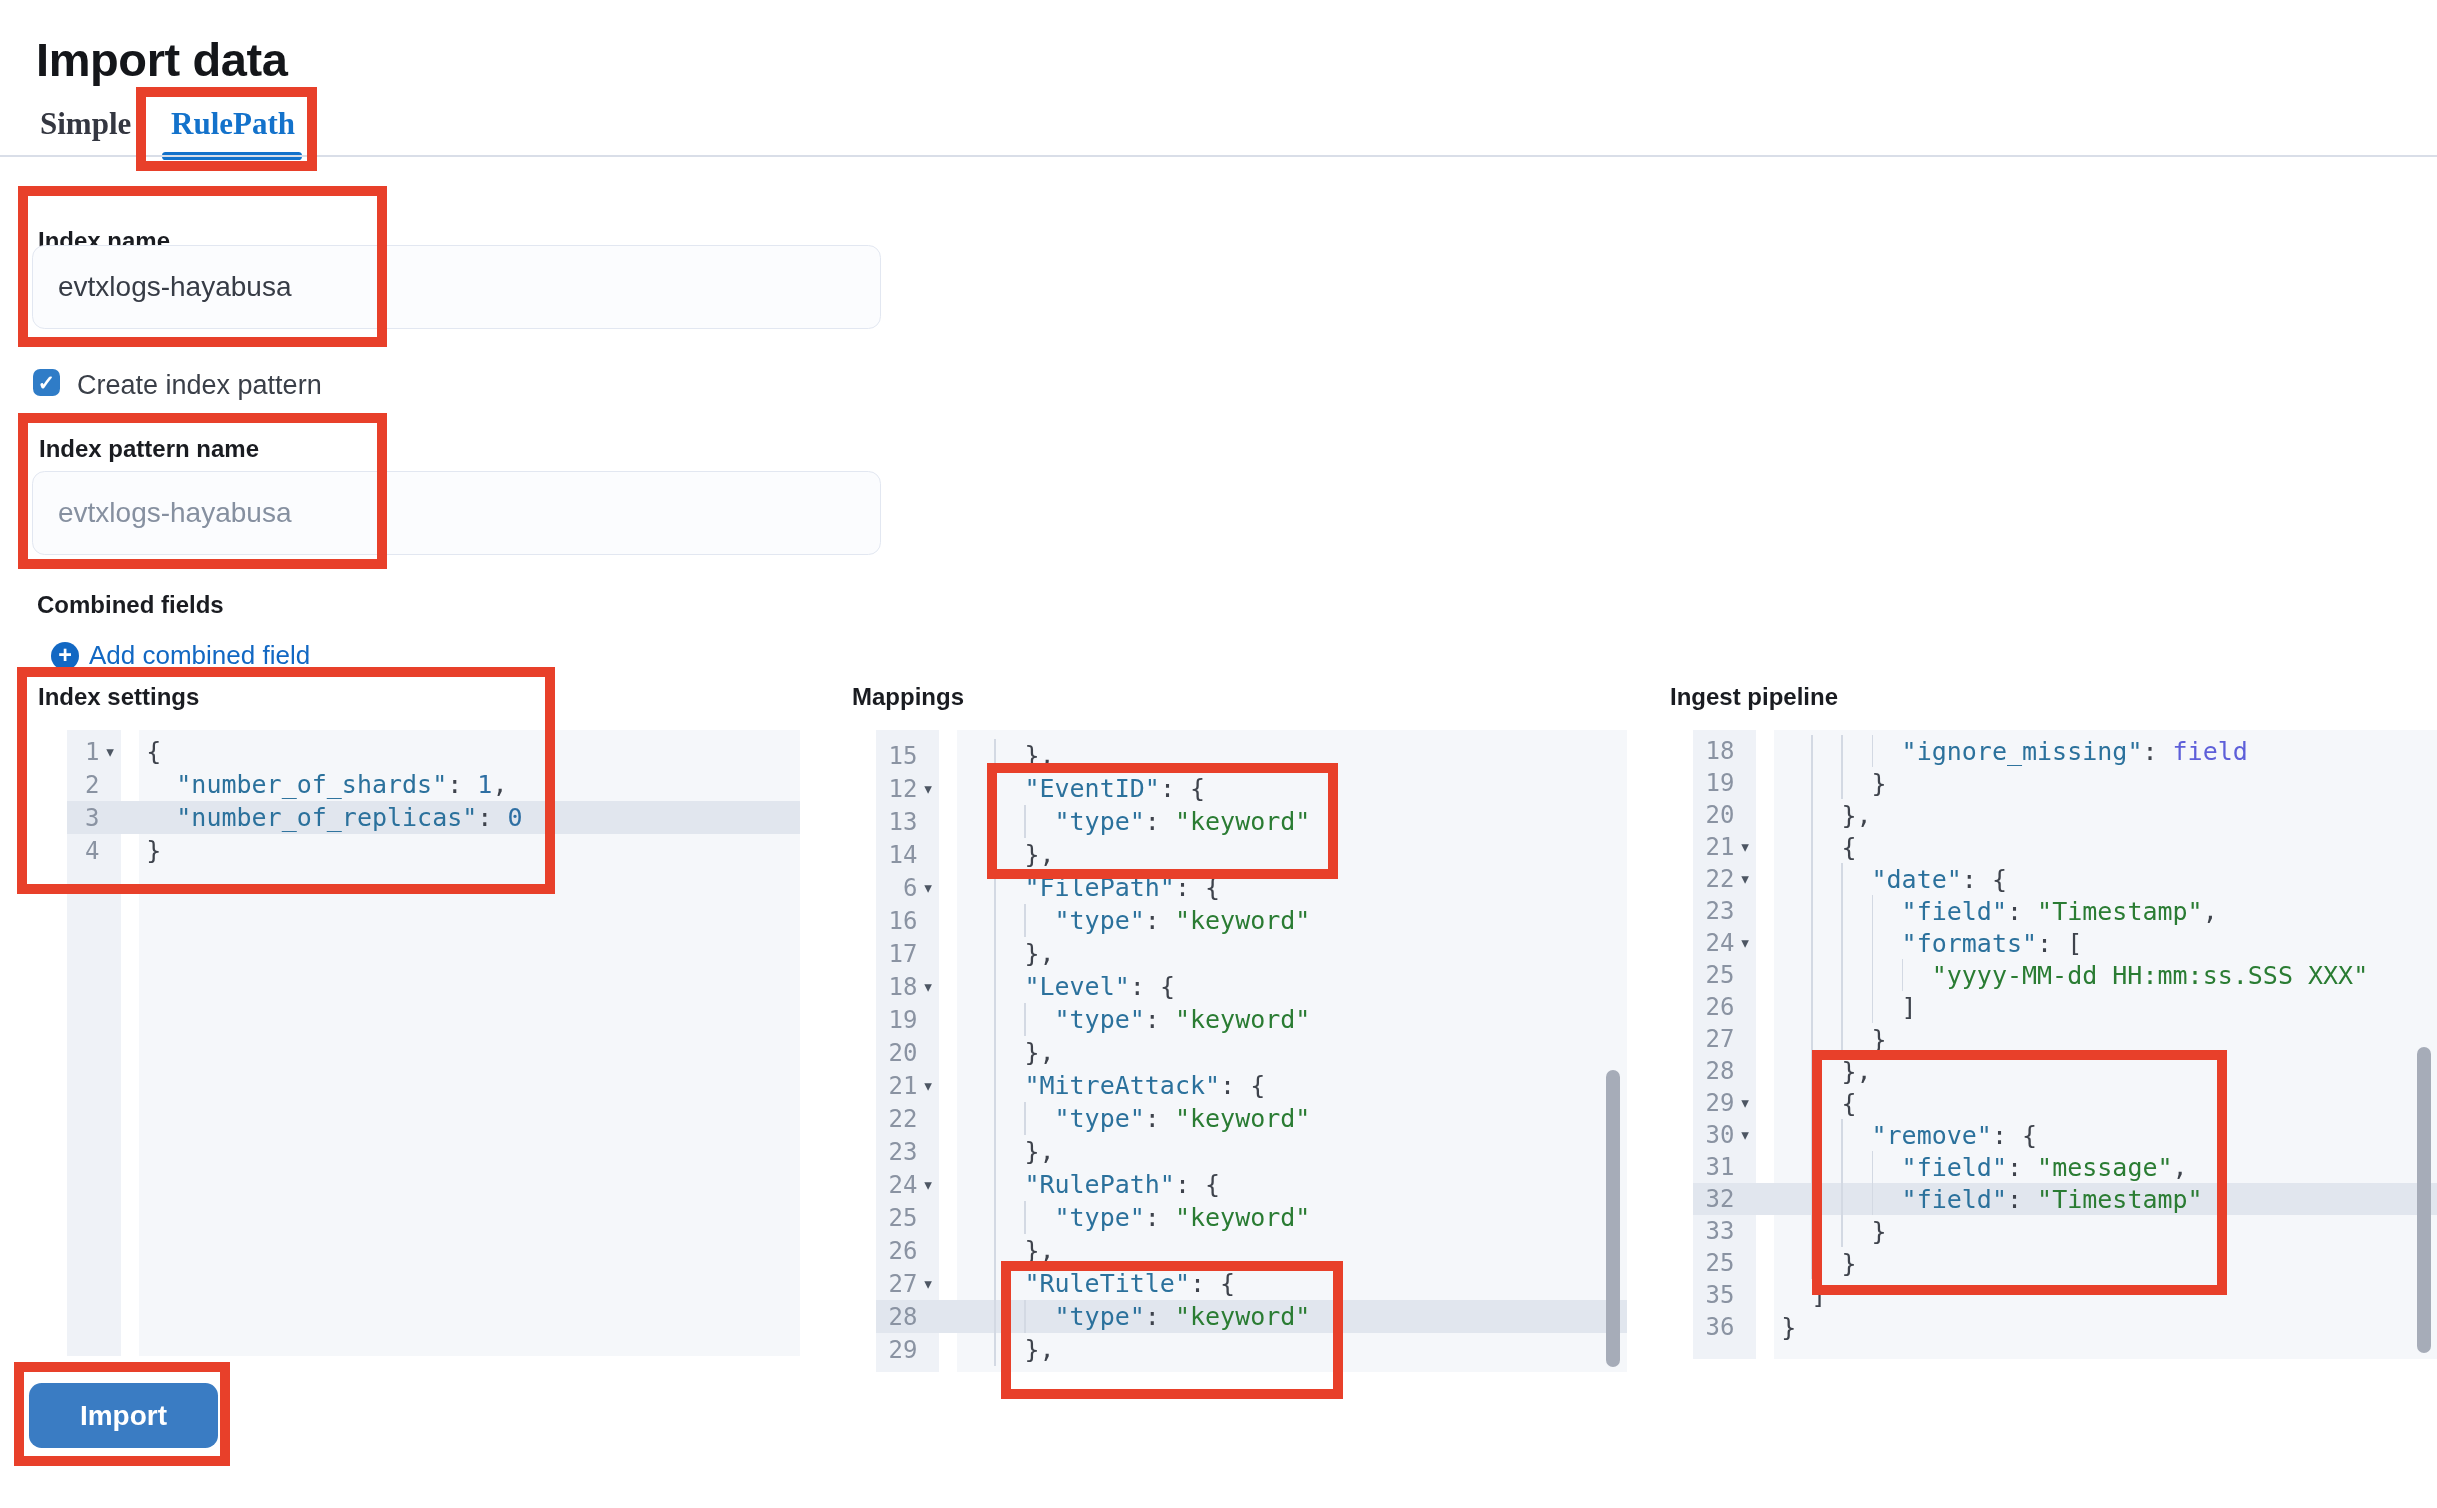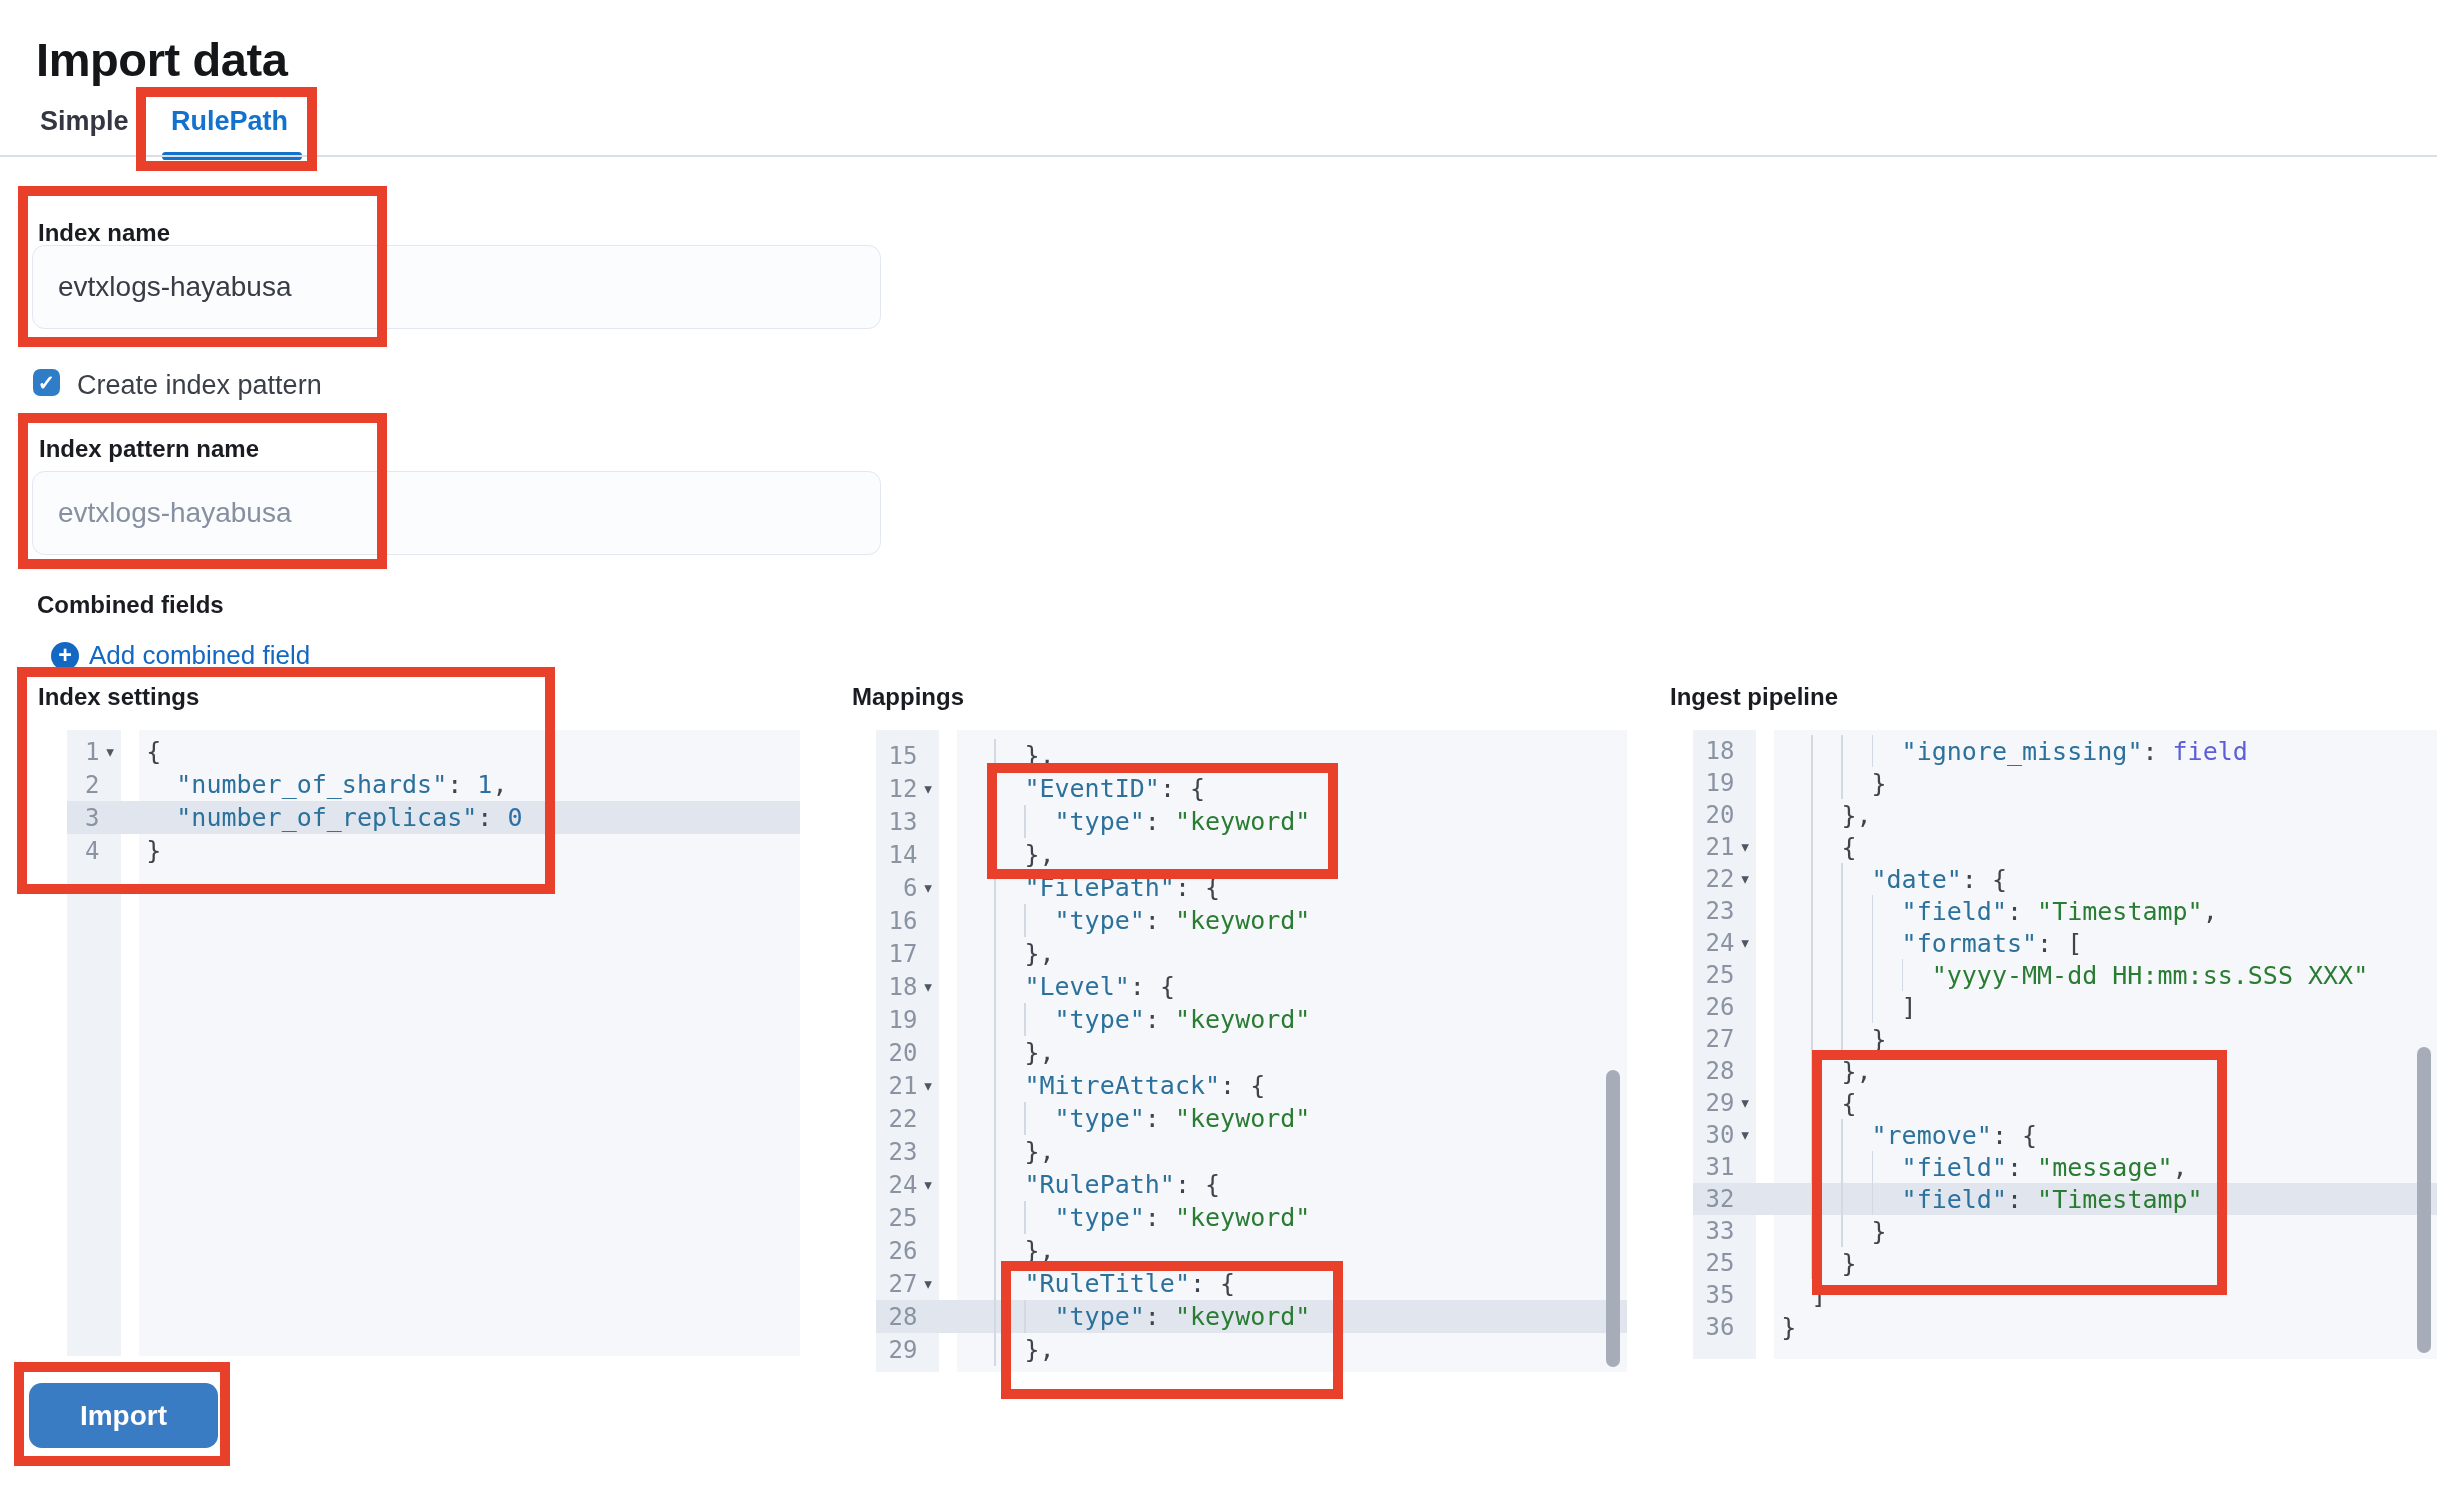--- a/index.html
+++ b/index.html
@@ -2,21 +2,21 @@
 <html style="--annotation-red: #e8402a; --tab-blue: #1372cb; --link-blue: #1268c3; --button-blue: #3a7cc3; --checkbox-blue: #2f7cc7; --code-key: #2b719c; --code-string: #2a7c33; --code-number: #2e6fa3; --code-boolean: #5d5fd9; --code-punctuation: #3e434c;font-size:14.4px"><head>
 <meta charset="utf-8">
 <style>
   html,body{margin:0;padding:0;background:#fff;}
   .page{position:relative;width:2438px;height:1508px;background:#ffffff;
         font-family:"Liberation Sans",sans-serif;overflow:hidden;}
   .abs{position:absolute;}
 
   
   .title{left:36px;top:32px;font-size:47px;font-weight:700;color:#14161a;letter-spacing:-0.4px;}
-  .tab{top:106px;font-size:27px;font-weight:700;cursor:pointer;}
+  .tab{top:106px;font-size:31px;font-weight:700;cursor:pointer;font-family:Liberation Serif, serif;}
   .tab-simple{left:40px;color:#343741;}
   .tab-advanced{left:171px;color:var(--tab-blue,#1372cb);}
   .tab-underline{left:162px;top:152px;width:140px;height:8px;background:var(--tab-blue,#1372cb);border-radius:3.6px;}
   .divider{left:0;top:155px;width:2438px;height:1.8px;background:#d9dee8;}
 
   
   .fieldlabel{font-size:24px;font-weight:700;color:#1a1c21;}
   .textinput{left:32px;width:849px;height:84px;box-sizing:border-box;
              border:1.8px solid #e2e7f1;border-radius:12.6px;background:#fbfcfe;
              font-family:"Liberation Sans",sans-serif;font-size:28px;color:#373c46;
@@ -89,21 +89,21 @@
 
 <div class="page">
 
   <div class="abs title">Import data</div>
 
   <div class="abs tab tab-simple">Simple</div>
   <div class="abs tab tab-advanced">RulePath</div>
   <div class="abs tab-underline"></div>
   <div class="abs divider"></div>
 
-  <div class="abs fieldlabel" style="left:38px;top:219px;">Index name</div>
+  <div class="abs fieldlabel" style="left:38px;top:227px;">Index name</div>
   <input class="abs textinput" style="top: 245px;" type="text" value="evtxlogs-hayabusa">
 
   <div class="abs checkbox">
       <span>✓</span>
     </div>
   <div class="abs checklabel">Create index pattern</div>
 
   <div class="abs fieldlabel" style="left:39px;top:435px;">Index pattern name</div>
   <input class="abs textinput" style="top: 471px;" type="text" placeholder="evtxlogs-hayabusa">
 

